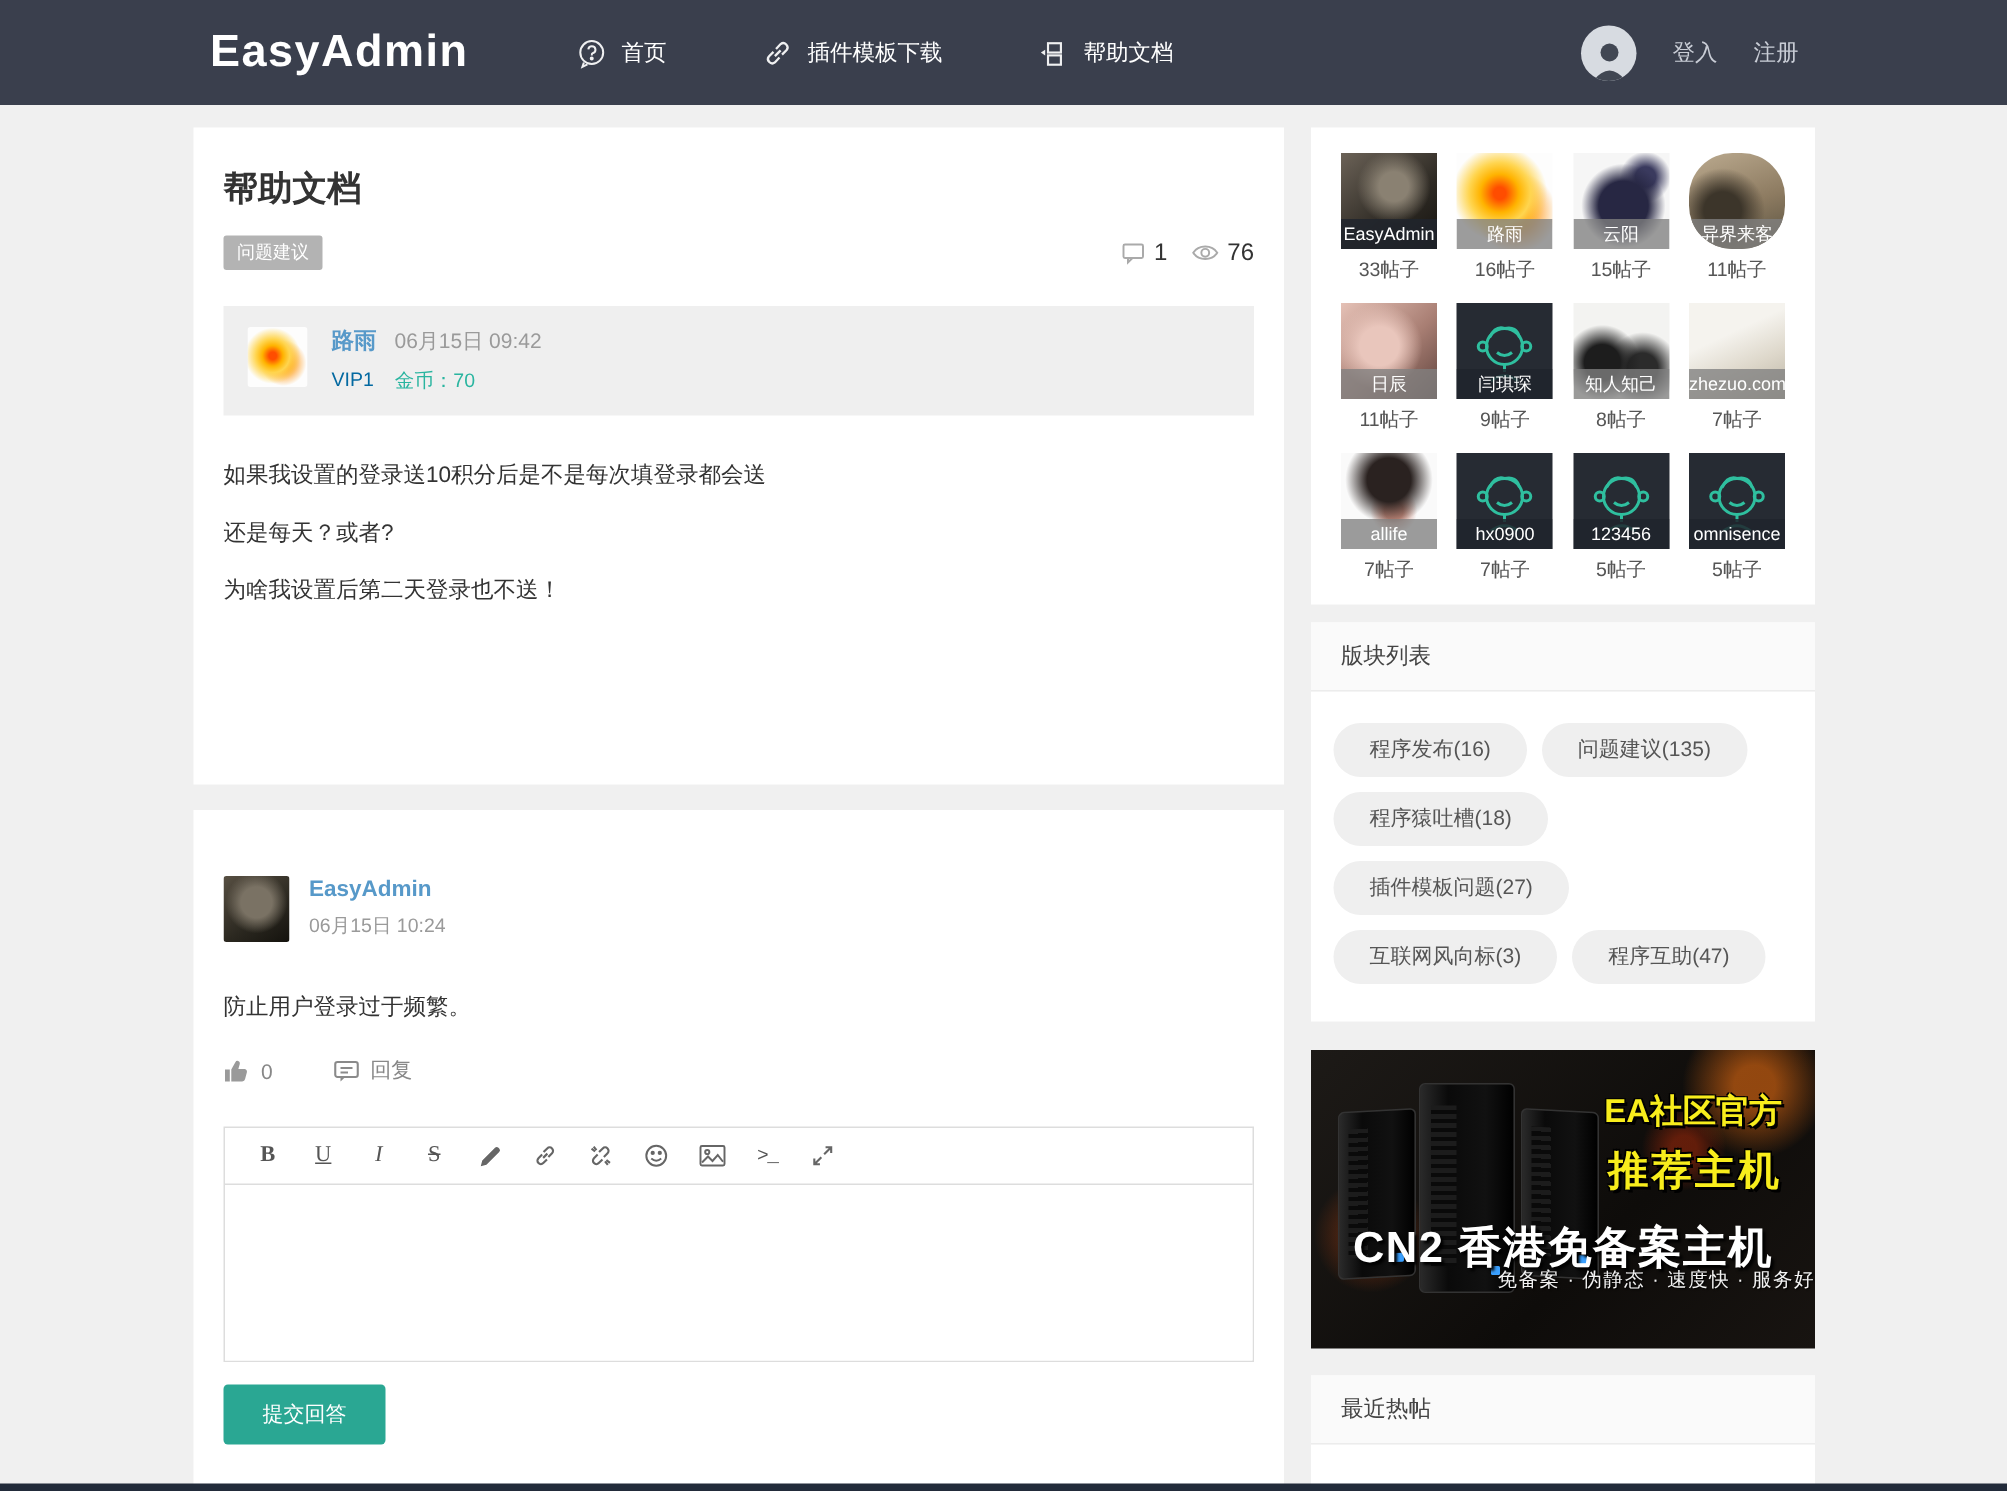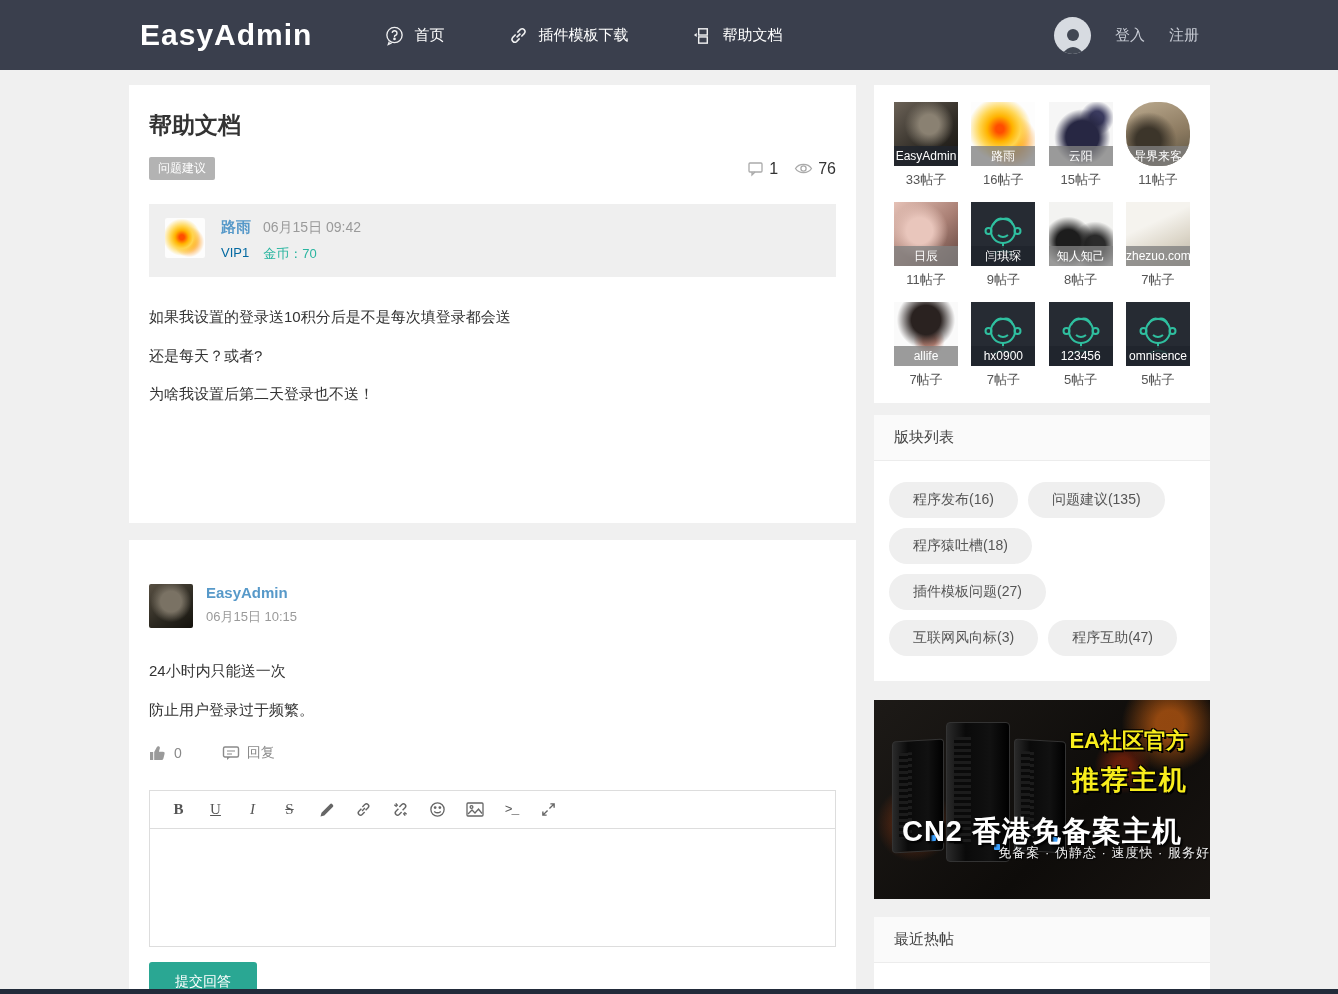--- a/index.html
+++ b/index.html
@@ -283,25 +283,24 @@
         <p>还是每天？或者?</p>
         <p>为啥我设置后第二天登录也不送！</p>
       </div>
     </div>
 
     <div class="card reply-card">
       <div class="reply-head">
         <div class="av av-easyadmin"></div>
         <div>
           <div class="reply-author">EasyAdmin</div>
-          <div class="reply-date">06月15日 10:15</div>
+          <div class="reply-date">06月15日 10:24</div>
         </div>
       </div>
       <div class="reply-body">
-        <p>24小时内只能送一次</p>
         <p>防止用户登录过于频繁。</p>
       </div>
       <div class="reply-actions">
         <span class="act">
           <span>
             <svg width="18" height="18" viewBox="0 0 18 18" fill="#9a9a9a">
               <rect x="1" y="8" width="3.2" height="8"></rect>
               <path d="M5.2 16 h7.2 a2 2 0 0 0 2-1.6 l1.2-4.6 a1.7 1.7 0 0 0-1.7-2.1 h-4 l1-3.6 a1.6 1.6 0 0 0-3-1 L5.2 8 Z"></path>
             </svg>
           </span>

